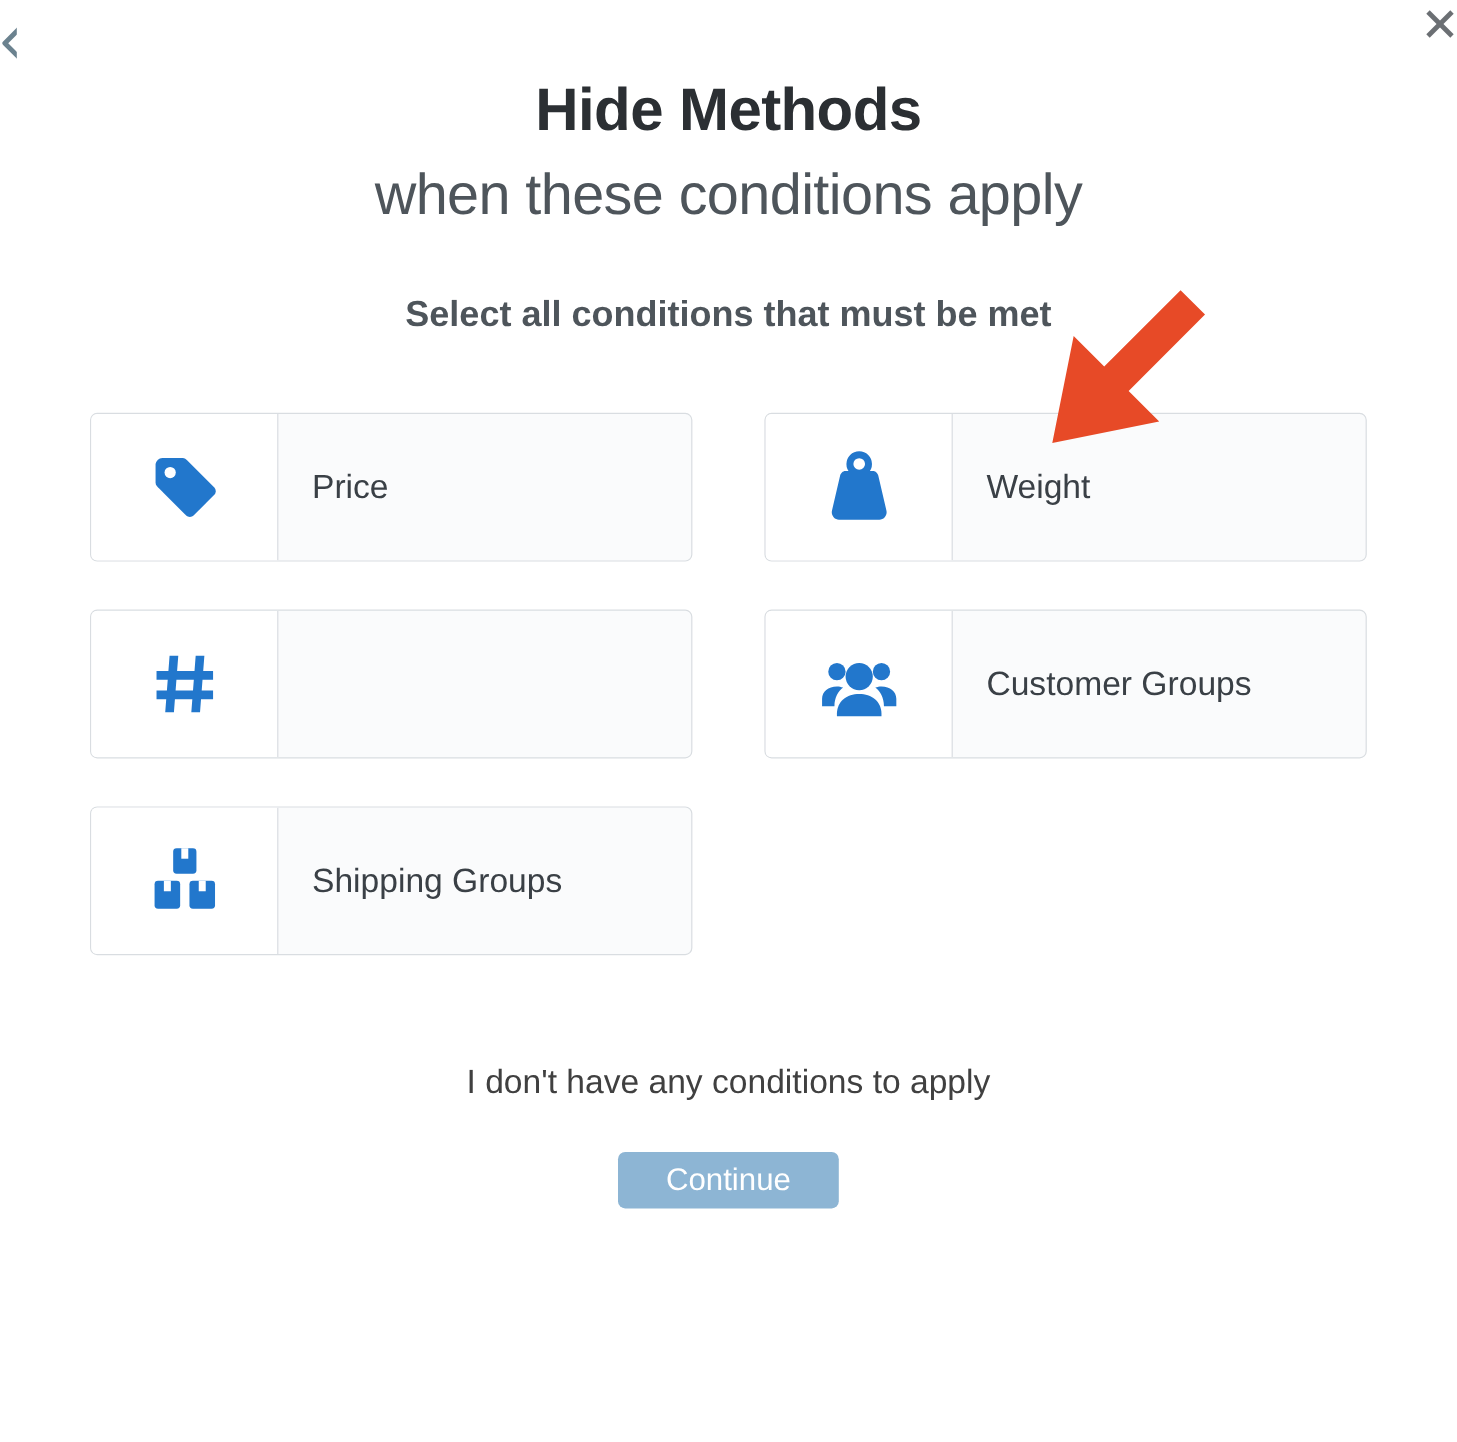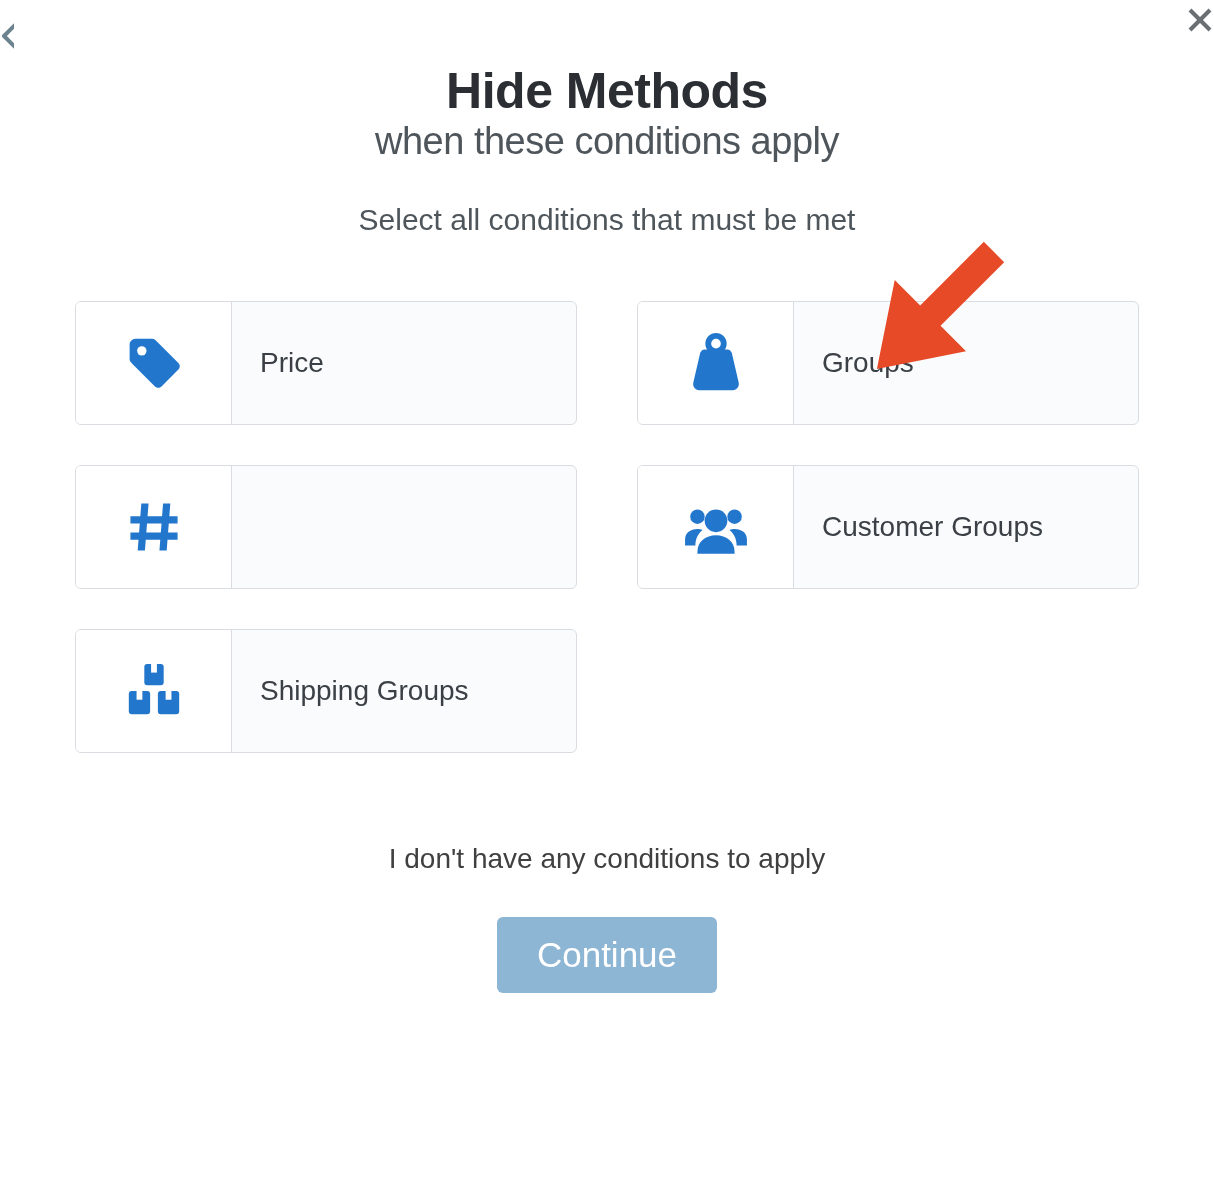--- a/index.html
+++ b/index.html
@@ -37,31 +37,31 @@
       padding-top: 62px;
       text-align: center;
     }
     h1.title-bold {
       font-size: 50px;
       font-weight: 700;
       color: #2b2f33;
       letter-spacing: -0.5px;
     }
     h2.title-light {
-      font-size: 38px;
+      font-size: 48px;
       font-weight: 400;
       color: #4e555b;
       letter-spacing: -0.5px;
-      margin-top: 0;
+      margin-top: 15px;
     }
     .subtitle {
       font-size: 30px;
-      font-weight: 400;
+      font-weight: 700;
       color: #4e555b;
-      margin-top: 40px;
+      margin-top: 56px;
     }
     .grid {
       display: grid;
       grid-template-columns: 1fr 1fr;
       column-gap: 60px;
       row-gap: 40px;
       margin: 64px 18px 0;
     }
     .card {
       display: flex;
@@ -110,23 +110,23 @@
       color: #404040;
       text-decoration: none;
       font-weight: 500;
       cursor: pointer;
     }
     .btn-row { margin-top: 42px; }
     .btn-continue {
       display: inline-block;
       background: #8db5d4;
       color: #fff;
-      font-size: 35px;
+      font-size: 26px;
       font-weight: 500;
-      padding: 18px 40px;
+      padding: 8px 40px;
       border: none;
       border-radius: 6px;
       cursor: pointer;
     }
   </style>
 </head>
 <body>
 
 <div class="back-arrow">
   <svg viewBox="0 0 24 32" width="24" height="32">
@@ -161,21 +161,21 @@
     </div>
 
     <div class="card">
       <div class="icon-box">
         <svg class="icon-svg" viewBox="0 0 64 64" width="62" height="62">
             <circle cx="32" cy="12" r="8" fill="none" stroke="#2277cc" stroke-width="6"></circle>
             <path d="M20 18h24c2 0 4 2 4.4 4l7 30c1 4-2 8-6 8H14.6c-4 0-7-4-6-8l7-30c.4-2 2.4-4 4.4-4z"></path>
           </svg>
       </div>
       <div class="label-box">
-          <span>Groups</span>
+          <span>Weight</span>
         </div>
     </div>
 
     <div class="card">
       <div class="icon-box">
         <svg class="icon-svg" viewBox="0 0 64 64" width="58" height="58">
             <path d="M18 6h8l-4 52h-8zM42 6h8l-4 52h-8zM6 20h52v8H6zM6 38h52v8H6z"></path>
           </svg>
       </div>
     </div>

